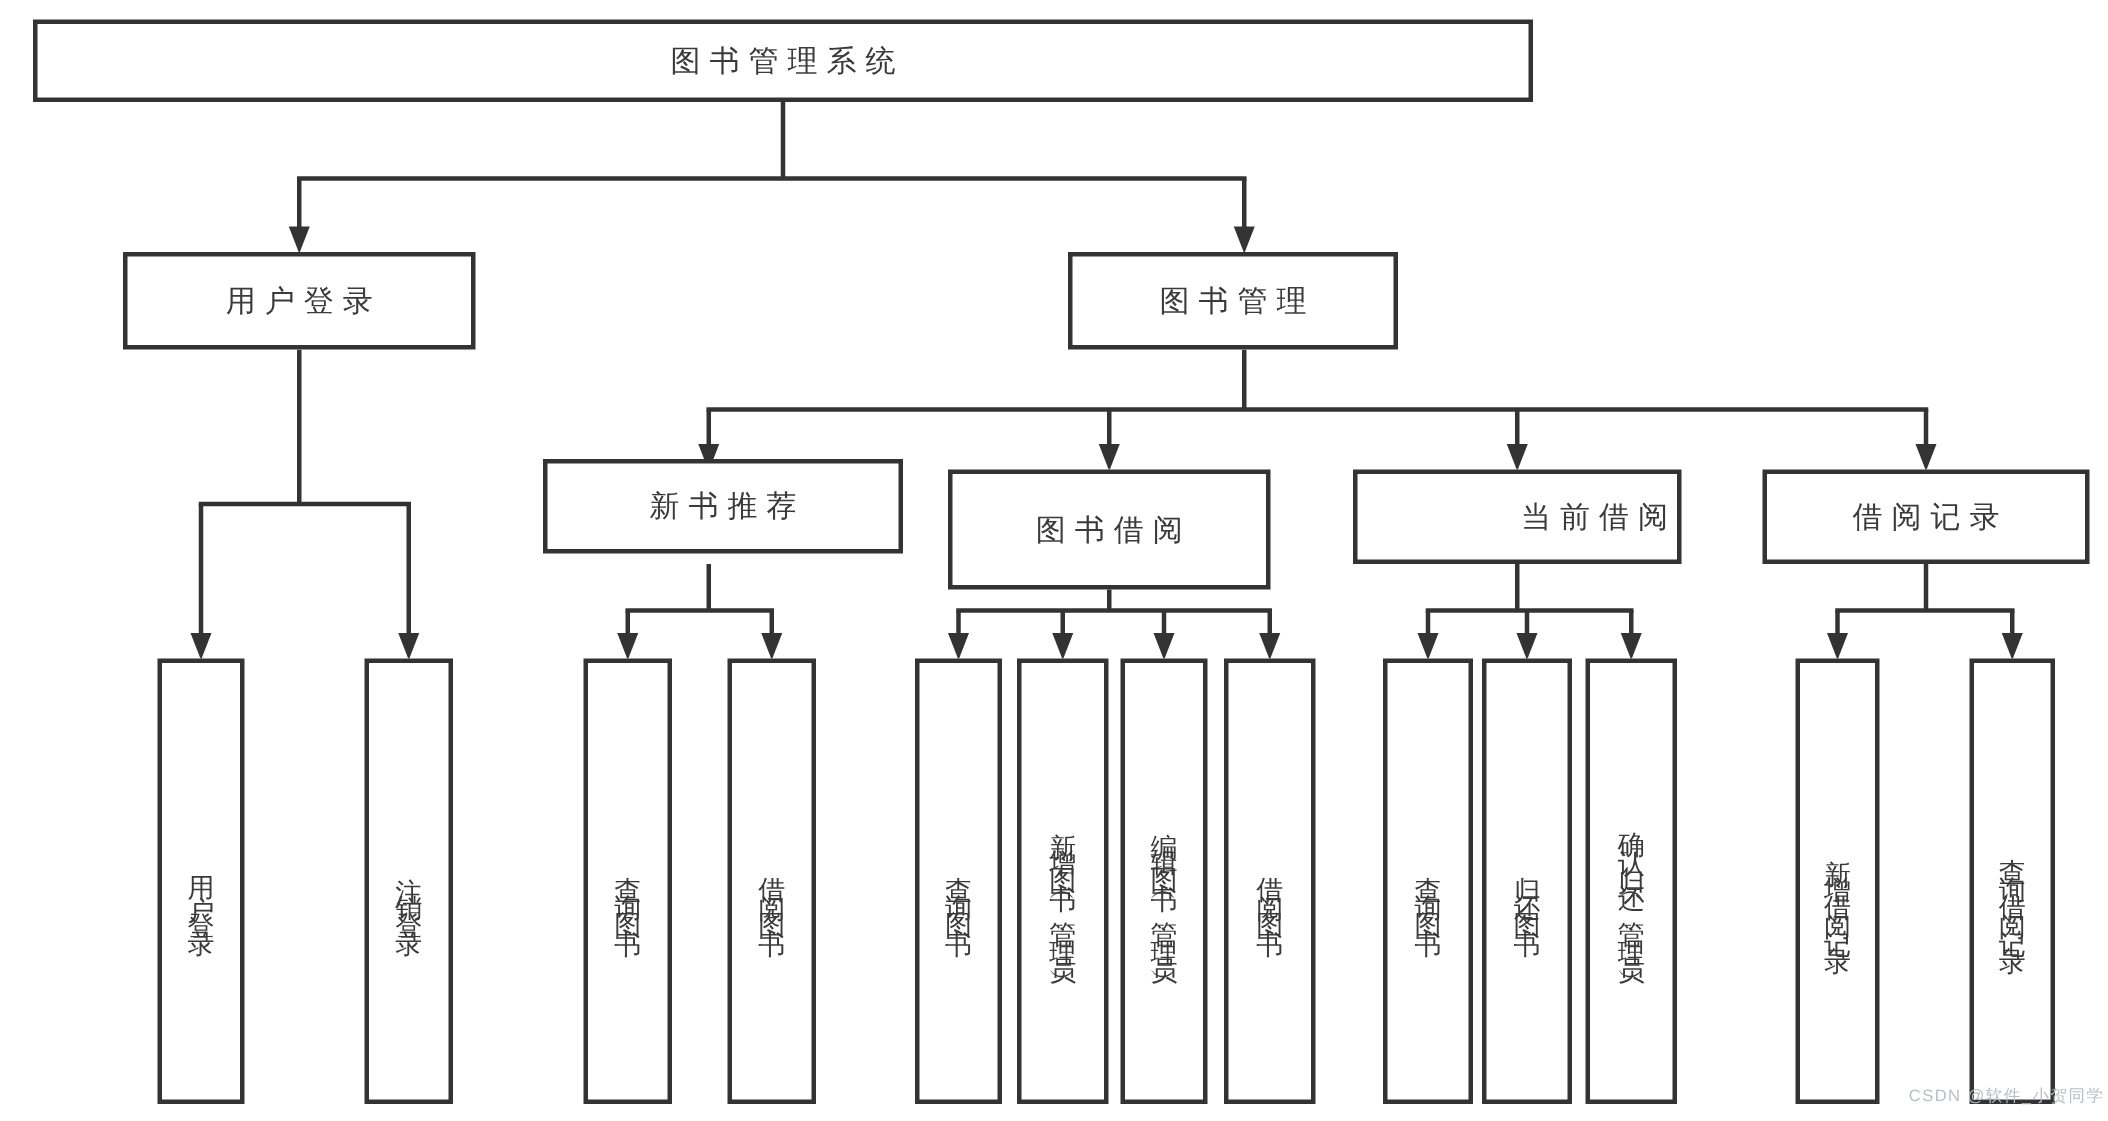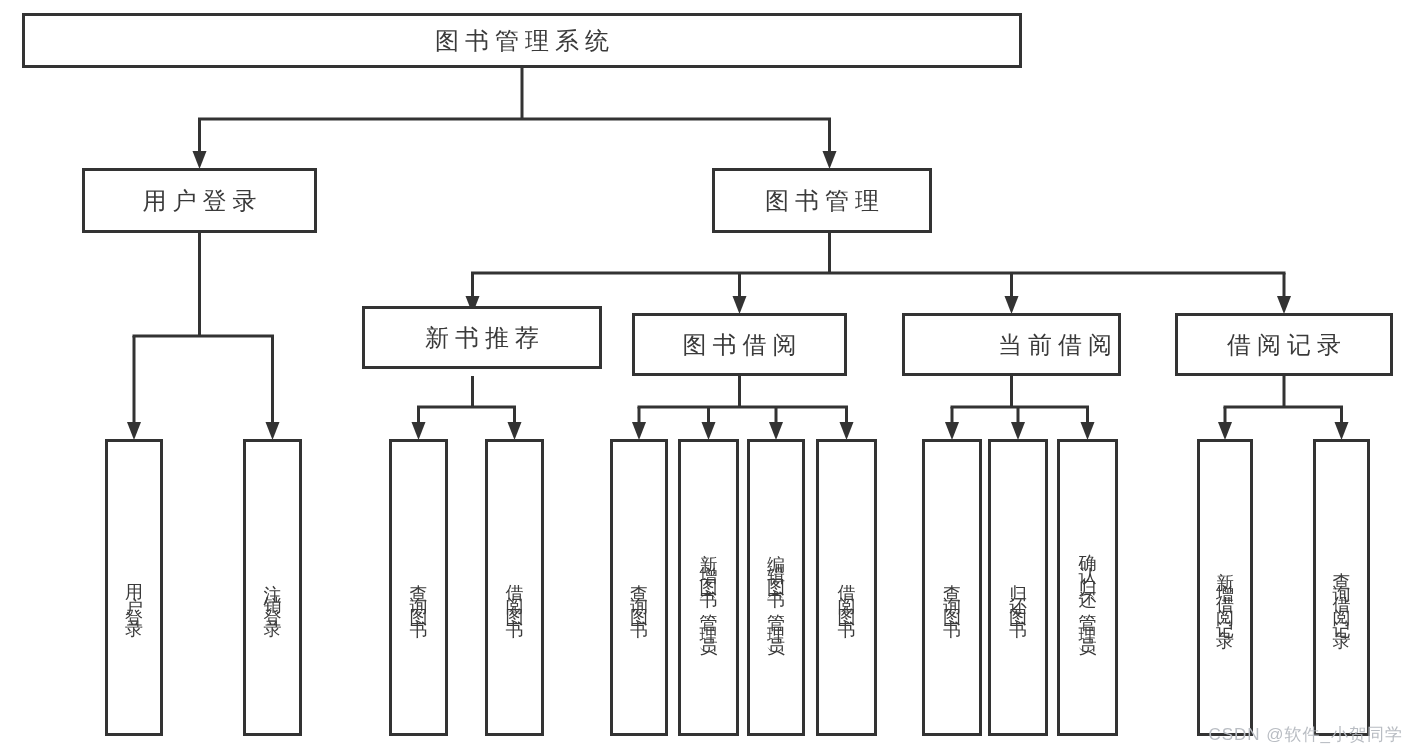--- a/index.html
+++ b/index.html
@@ -25,38 +25,38 @@
     position:absolute;
     box-sizing:border-box;
     border:3px solid var(--line);
     background:#ffffff;
     display:flex;
     align-items:center;
     justify-content:center;
     color:var(--text);
   }
   .node.horizontal span{
-    font-size:24px;
+    font-size:20px;
     letter-spacing:6px;
     padding-left:6px;   
     white-space:nowrap;
   }
   .node.vertical span{
     writing-mode:vertical-rl;
     text-orientation:mixed;
     font-size:18px;
     letter-spacing:12px;
     padding-top:12px;   
     white-space:nowrap;
   }
   #watermark{
     position:absolute;
     top:723px;
     right:2px;
-    font-size:17px;
+    font-size:11px;
     letter-spacing:1px;
     color:var(--wm);
     white-space:nowrap;
     z-index:5;
   }
 </style>
 </head>
 <body>
 
 <div id="canvas" style="background: rgb(255, 255, 255);">
@@ -126,21 +126,21 @@
     </div>
     <div class="node vertical" style="left: 105px; top: 439px; width: 58px; height: 297px;">
       <span>用户登录</span>
     </div>
     <div class="node vertical" style="left: 243px; top: 439px; width: 59px; height: 297px;">
       <span>注销登录</span>
     </div>
     <div class="node horizontal" style="left: 362px; top: 306px; width: 240px; height: 63px;">
       <span>新书推荐</span>
     </div>
-    <div class="node horizontal" style="left: 632px; top: 313px; width: 215px; height: 63px;">
+    <div class="node horizontal" style="left: 632px; top: 313px; width: 215px; height: 80px;">
       <span>图书借阅</span>
     </div>
     <div class="node horizontal" style="left: 902px; top: 313px; width: 219px; height: 63px; justify-content: flex-end;">
       <span>当前借阅</span>
     </div>
     <div class="node horizontal" style="left: 1175px; top: 313px; width: 218px; height: 63px;">
       <span>借阅记录</span>
     </div>
     <div class="node vertical" style="left: 389px; top: 439px; width: 59px; height: 297px;">
       <span>查询图书</span>

